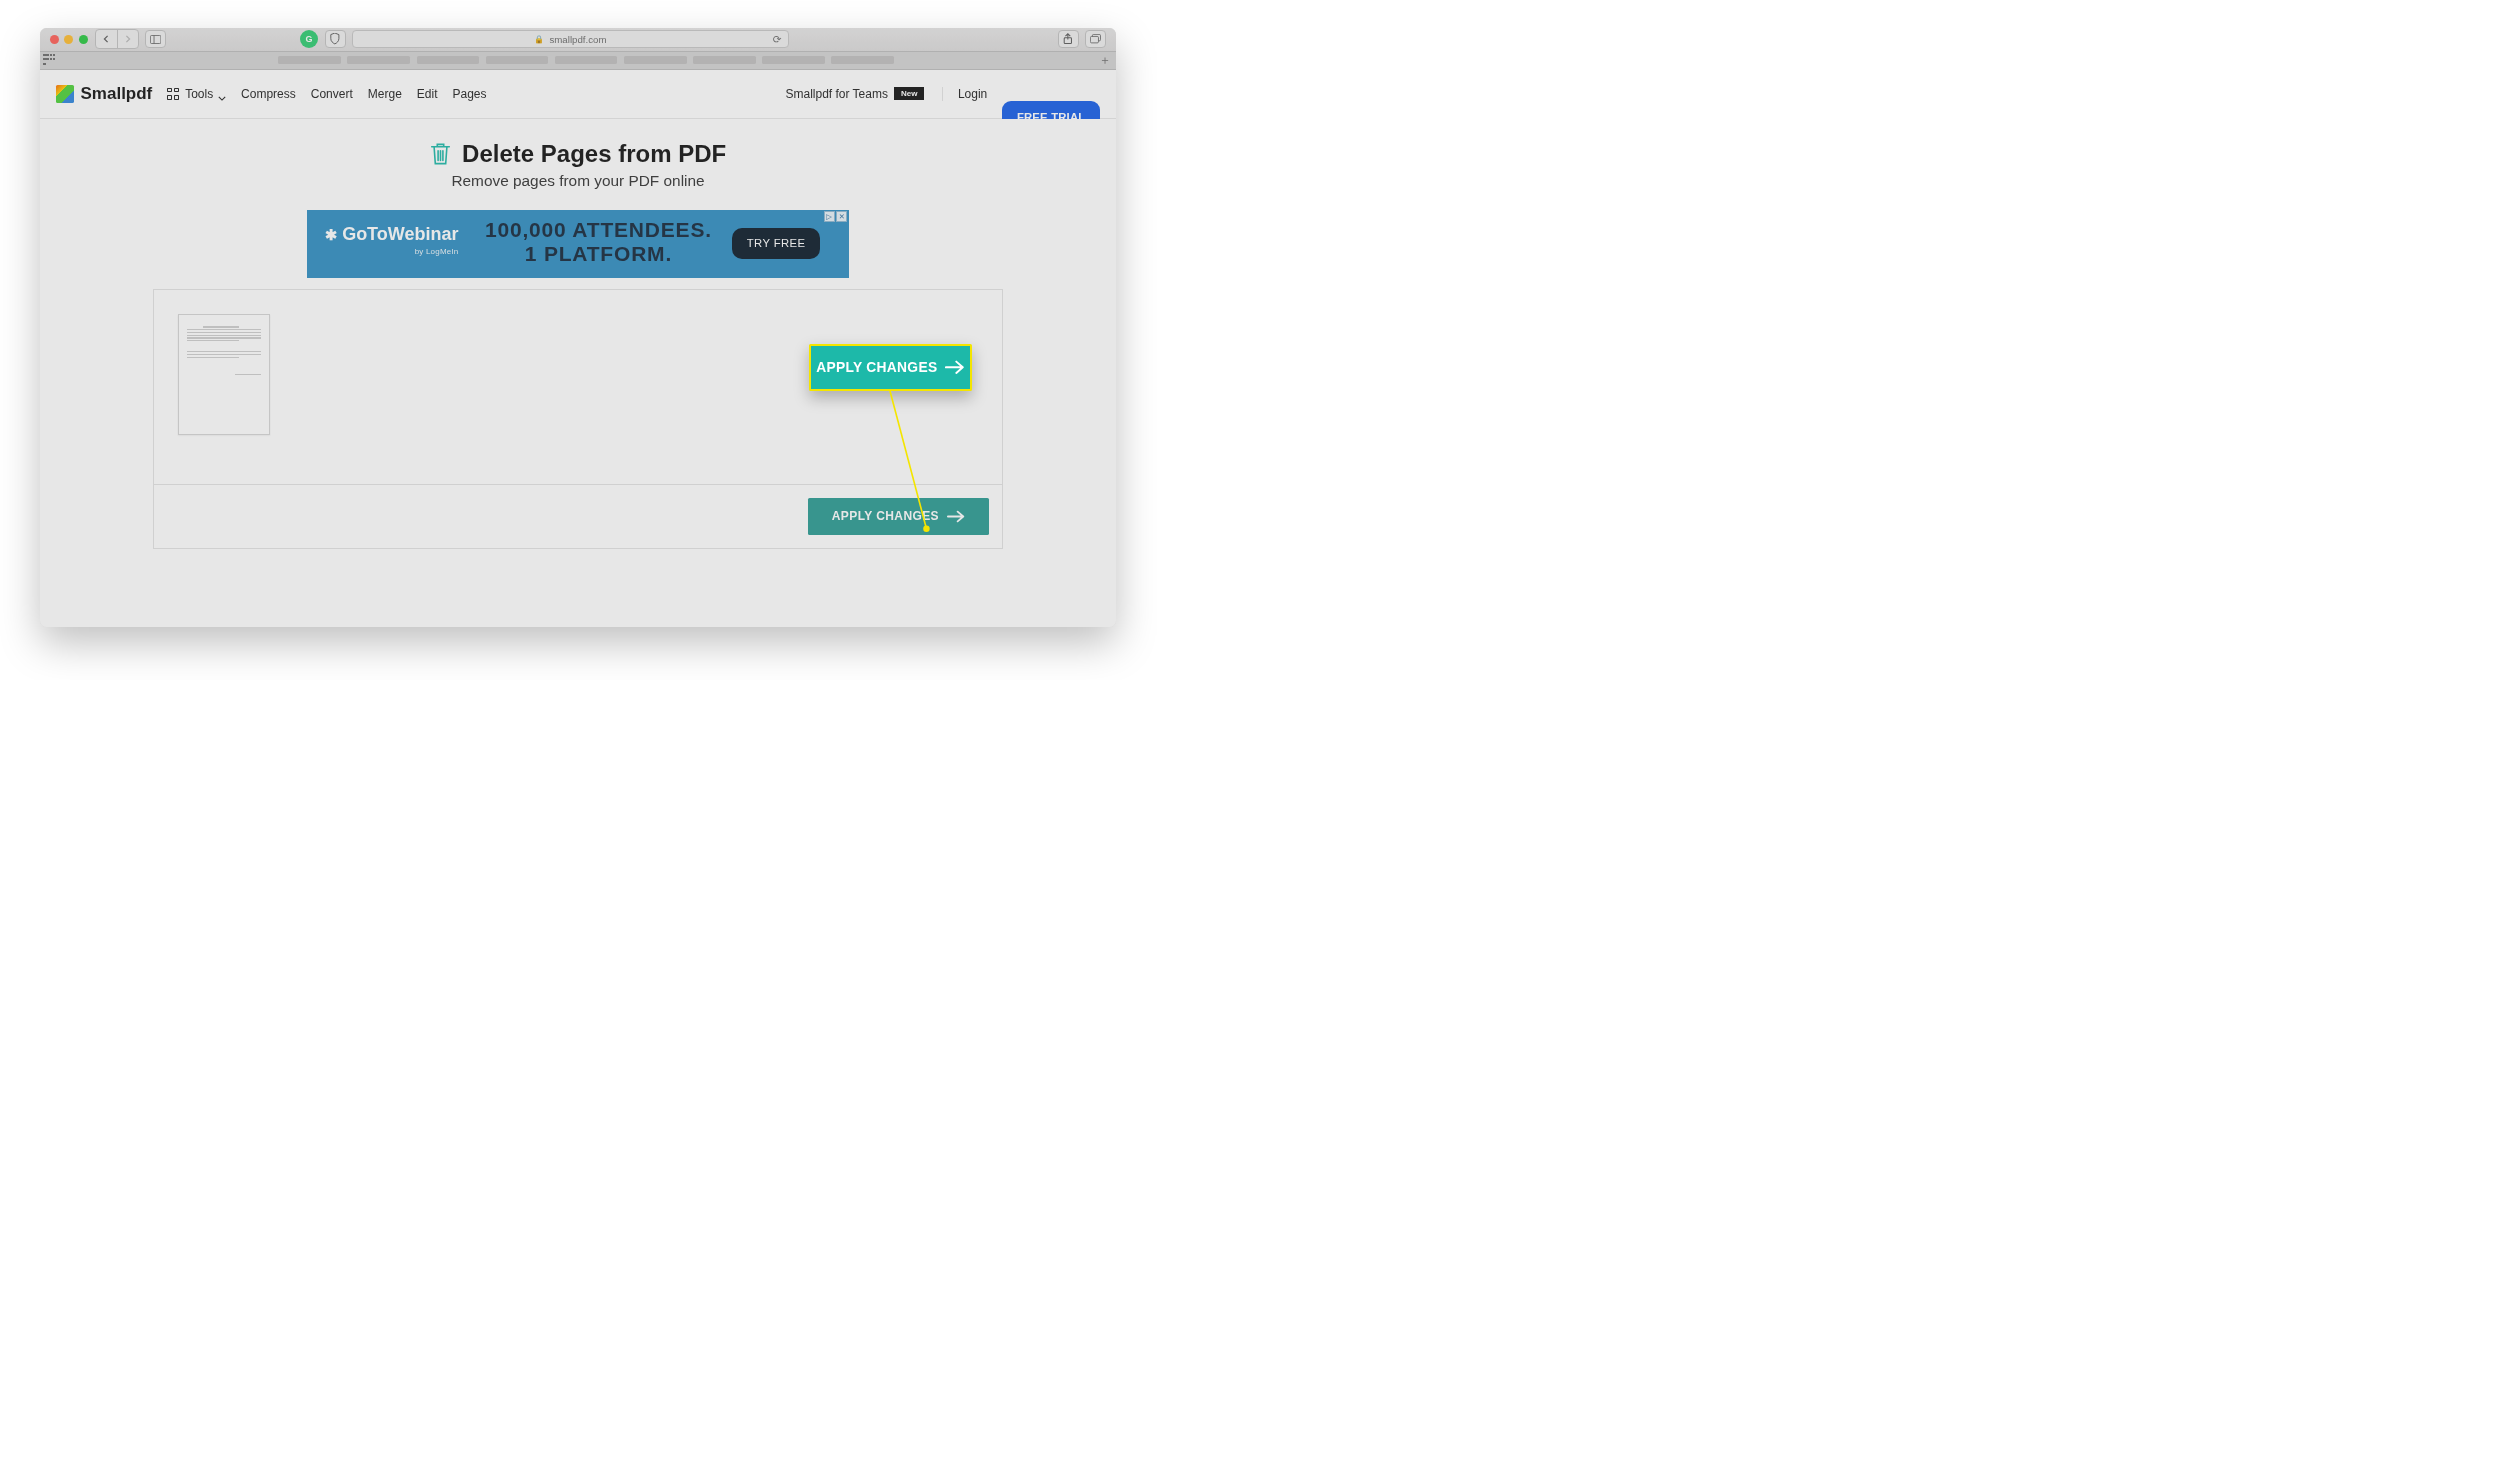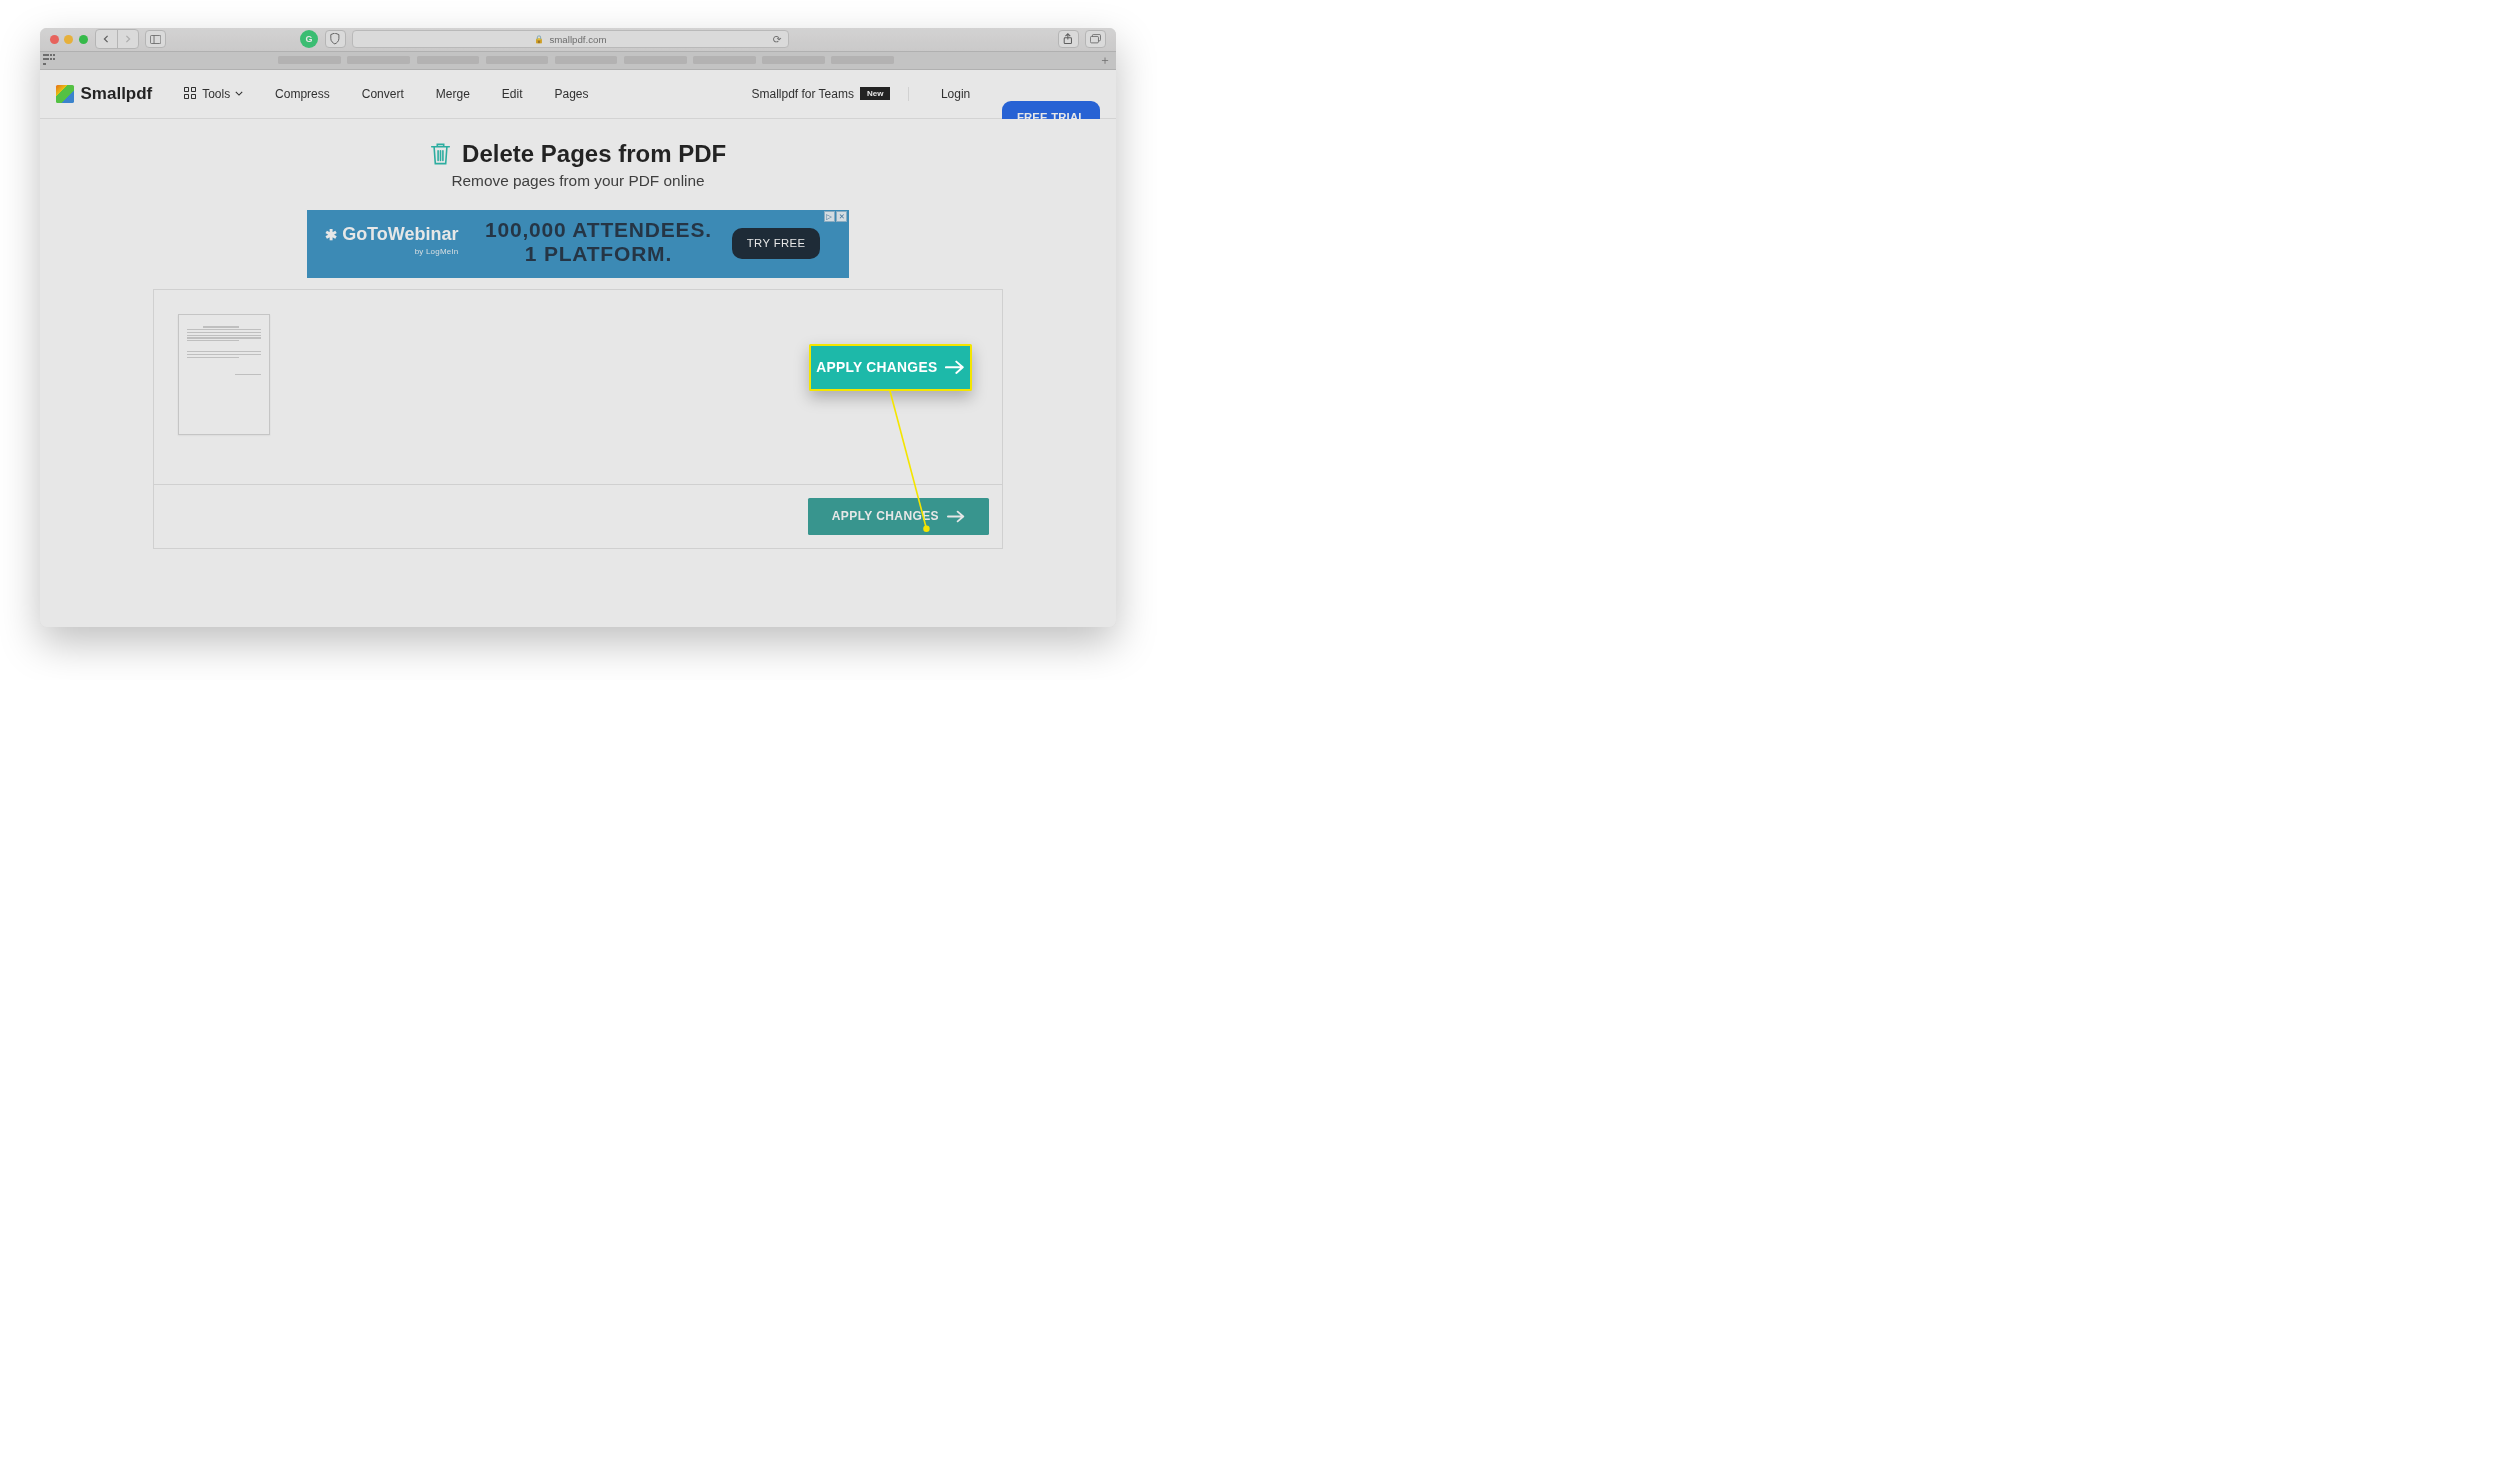--- a/index.html
+++ b/index.html
@@ -62,26 +62,26 @@
     height:18px;background:#d4d3d3;border-bottom:0.8px solid #bcbcbc;display:flex;align-items:center;padding:0 3.2px;gap:3.2px;position:relative;
   }
   .grid-icon{width:13px;height:13px;display:flex;flex-wrap:wrap;gap:0.8px;}
   .grid-icon i{width:2.4px;height:2.4px;background:#6b6b6b;display:block;}
   .tab-masks{flex:1;display:flex;justify-content:center;gap:6.5px;padding:0 219px;}
   .tab-masks span{height:8px;background:#c0bfbf;border-radius:1.6px;display:block;flex:1;}
   .tab-add{position:absolute;right:4.9px;color:#6b6b6b;font-size:12px;}
   
   .site-header{
     height:49px;background:#ffffff;border-bottom:0.8px solid #e7e7e7;
-    display:flex;align-items:center;padding:12px 16px;gap:32px;
+    display:flex;align-items:center;padding:12px 16px;gap:15px;
   }
   .logo{display:flex;align-items:center;gap:6.5px;}
   .logo-mark{width:18px;height:18px;background:linear-gradient(135deg,#ff6a00,#ffd400 33%,#4cd137 33%,#4cd137 66%,#2e86de 66%);border-radius:1.6px;display:inline-block;}
   .logo-text{font-weight:800;font-size:17px;color:#111;}
-  .tools-btn{display:flex;align-items:center;gap:4.9px;color:#222;font-size:12px;}
+  .tools-btn{display:flex;align-items:flex-end;gap:4.9px;color:#222;font-size:12px;}
   .tools-btn .grid4{width:13px;height:13px;display:inline-flex;flex-wrap:wrap;gap:1.6px;}
   .tools-btn .grid4 i{width:4.9px;height:4.9px;border:1.2px solid #222;display:block;border-radius:0.8px;}
   .nav-link{font-size:12px;color:#222;}
   .header-spacer{flex:1;}
   .teams{display:flex;align-items:center;gap:6.5px;font-size:12px;color:#222;padding-right:18px;border-right:0.8px solid #e4e4e4;}
   .pill{background:#111;color:#fff;font-size:8px;font-weight:700;padding:1.6px 6.5px;border-radius:0;}
   .login{font-size:12px;color:#222;}
   .trial-btn{background:#155de8;color:#fff;font-weight:800;font-size:11.3px;padding:9.7px 14.6px;border-radius:9px;letter-spacing:0.2px;margin-top:47px;}
   
   .page{background:#fff; flex:1; overflow:hidden; position:relative;}

